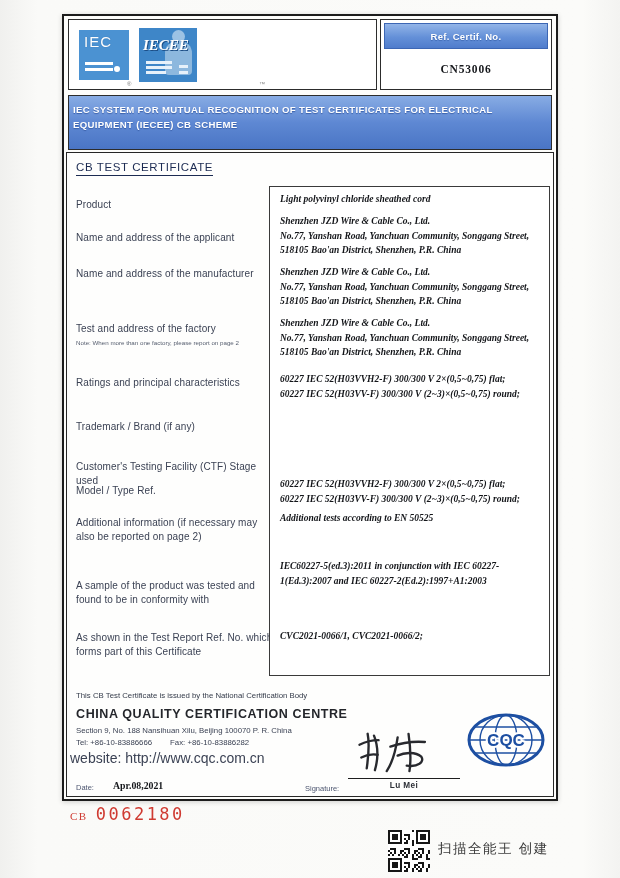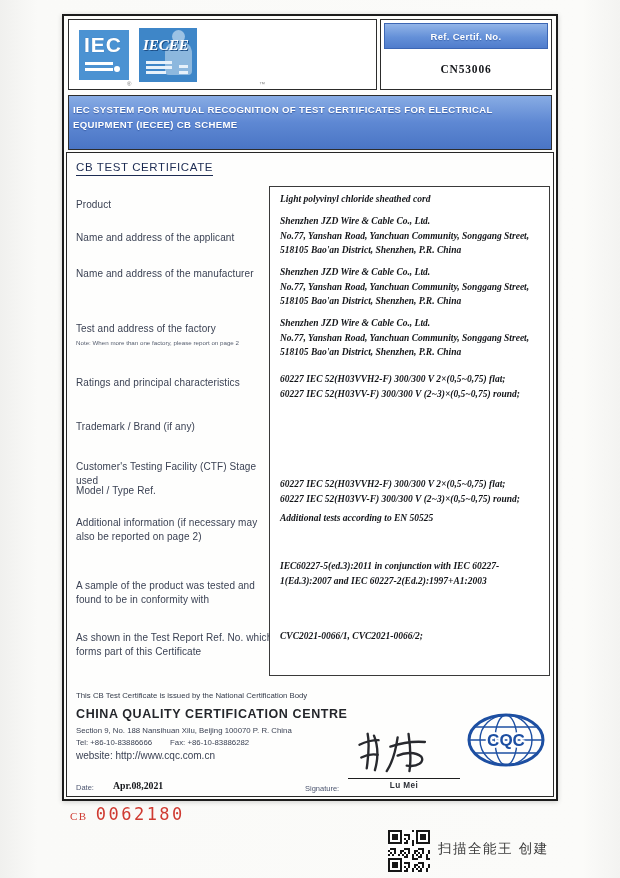--- a/index.html
+++ b/index.html
@@ -7,21 +7,21 @@
   .page { position:relative; width:620px; height:878px; background:linear-gradient(90deg,#f0f0ee 0%, #fafaf8 6%, #fbfbf9 94%, #f3f3f1 100%); overflow:hidden; }
 
   
   .frame { position:absolute; left:62px; top:14px; width:496px; height:787px;
            border:2px solid #1c1c1c; background:#fdfdfb; box-shadow:0 1px 5px rgba(0,0,0,.18); }
 
   
   .header-row { position:absolute; left:4px; top:3px; right:4px; height:71px; display:flex; gap:3px; }
   .logos-box { flex:1; border:1.5px solid #2c2c2c; background:#fff; display:flex; align-items:center; padding:6px 6px; position:relative; }
   .iec-logo { width:50px; height:50px; background:#4b92d2; position:relative; margin-left:4px; }
-  .iec-text { position:absolute; left:5px; top:4px; color:#fff; font-weight:bold; font-size:21px; letter-spacing:1px; line-height:1;
+  .iec-text { position:absolute; left:5px; top:4px; color:#fff; font-weight:normal; font-size:15px; letter-spacing:1px; line-height:1;
               text-shadow:0 0 1px #2f6aa8; }
   .iec-bar { position:absolute; left:6px; height:2.6px; background:#fff; }
   .iec-bar.b1 { right:16px; bottom:15px; }
   .iec-bar.b2 { right:16px; bottom:9px; }
   .iec-dot { position:absolute; right:9px; bottom:7.5px; width:6px; height:6px; border-radius:50%; background:#fff; }
   .reg-mark { position:absolute; left:58px; bottom:2px; font-size:6px; color:#777; }
   .iecee-logo { width:58px; height:54px; background:#3e86c8; position:relative; margin-left:10px; overflow:hidden; }
   .sil-head { position:absolute; left:33px; top:2px; width:13px; height:13px; border-radius:50%; background:#9cc2e4; }
   .sil-body { position:absolute; left:26px; top:13px; width:27px; height:34px; border-radius:12px 12px 4px 4px; background:#8db8de; }
   .iecee-text { position:absolute; left:4px; top:9px; color:#fff; font-weight:bold; font-style:italic; font-size:15px; letter-spacing:0;
@@ -56,21 +56,21 @@
   .value-box { position:absolute; left:202px; top:33px; width:281px; height:490px; border:1px solid #3a3a3a; background:#fff;font-style:italic; }
   .val { position:absolute; left:10px; right:8px; font-family:"Liberation Serif", serif; font-weight:bold;
          font-size:9.5px; color:#131519; line-height:1.55; }
 
   
   .issued-line { position:absolute; left:9px; top:538px; font-size:7.8px; color:#333a49; }
   .ncb-name { position:absolute; left:9px; top:554px; font-weight:bold; font-size:12.5px; letter-spacing:.6px; color:#24262b; }
   .ncb-addr { position:absolute; left:9px; top:573px; font-size:7.8px; color:#3b4254; }
   .ncb-telfax { position:absolute; left:9px; top:585px; font-size:7.8px; color:#3b4254; }
   .ncb-telfax .fax { margin-left:18px; }
-  .ncb-web { position:absolute; left:9px; top:597px; font-size:10px; color:#3b4254; }
+  .ncb-web { position:absolute; left:3px; top:597px; font-size:14px; color:#3b4254; }
   .date-label { position:absolute; left:9px; top:630px; font-size:7.5px; color:#4d5670; }
   .date-value { position:absolute; left:46px; top:627px; font-family:"Liberation Serif", serif; font-weight:bold; font-size:9.8px; color:#14161a; }
   .sig-label { position:absolute; left:238px; top:631px; font-size:7.5px; color:#4d5670; }
   .sig-wrap { position:absolute; left:281px; top:574px; width:112px; }
   .sig-ink { display:block; margin-left:6px; }
   .sig-line { border-top:1.6px solid #1e1e1e; margin-top:1px; text-align:center; font-weight:bold; font-size:8.2px; color:#2c2f36; padding-top:2px; letter-spacing:.4px; }
   .cqc-logo { position:absolute; left:398px; top:559px; }
 
   
   .cb-stamp { position:absolute; left:70px; top:804px; display:flex; align-items:baseline; gap:8px; color:#cf3a31; }

